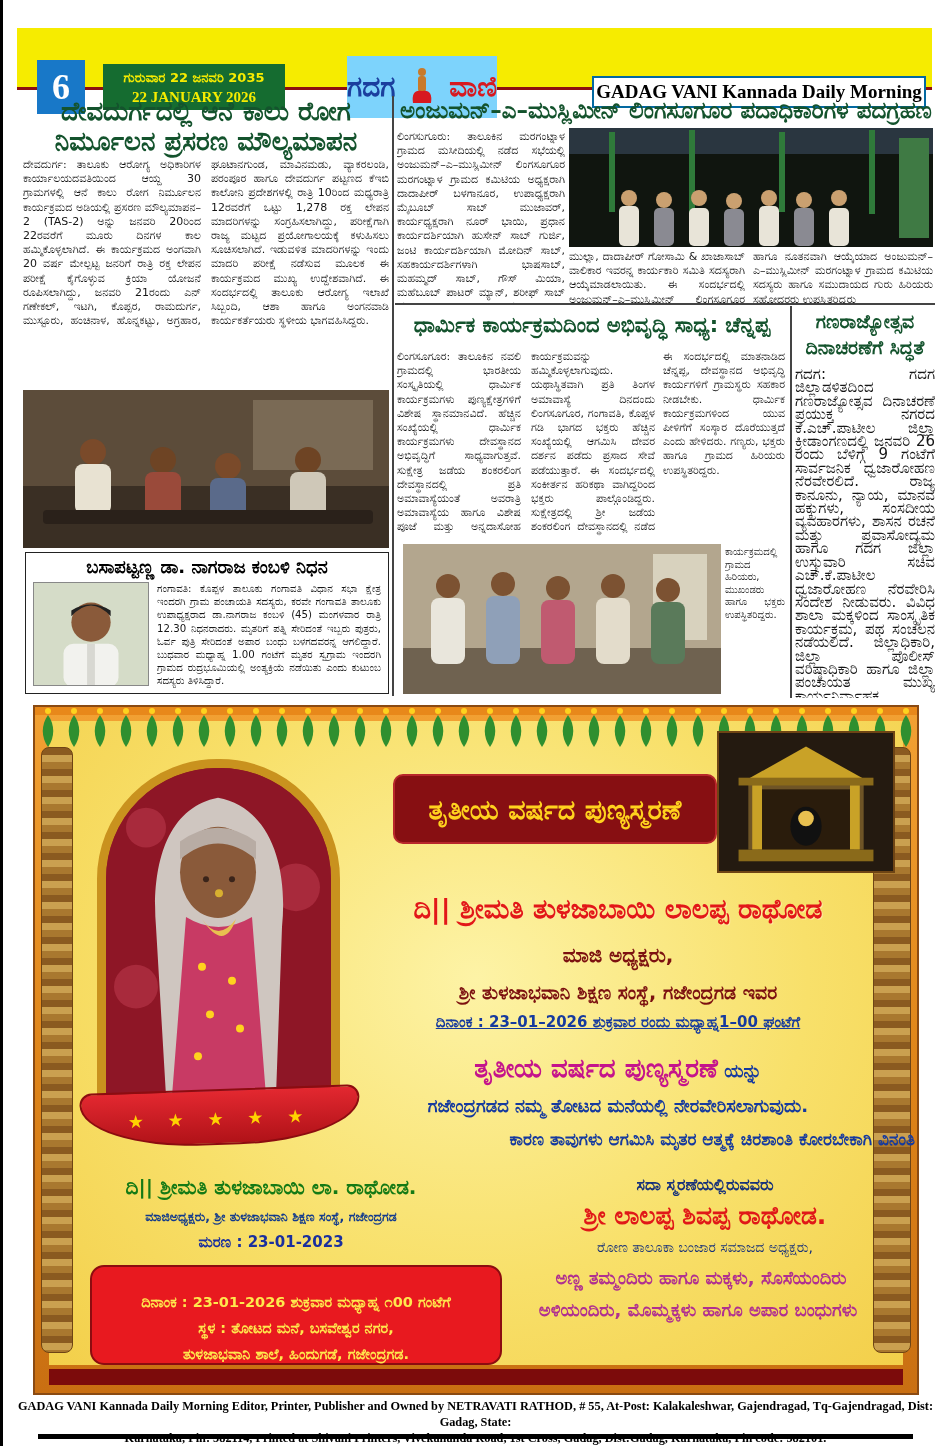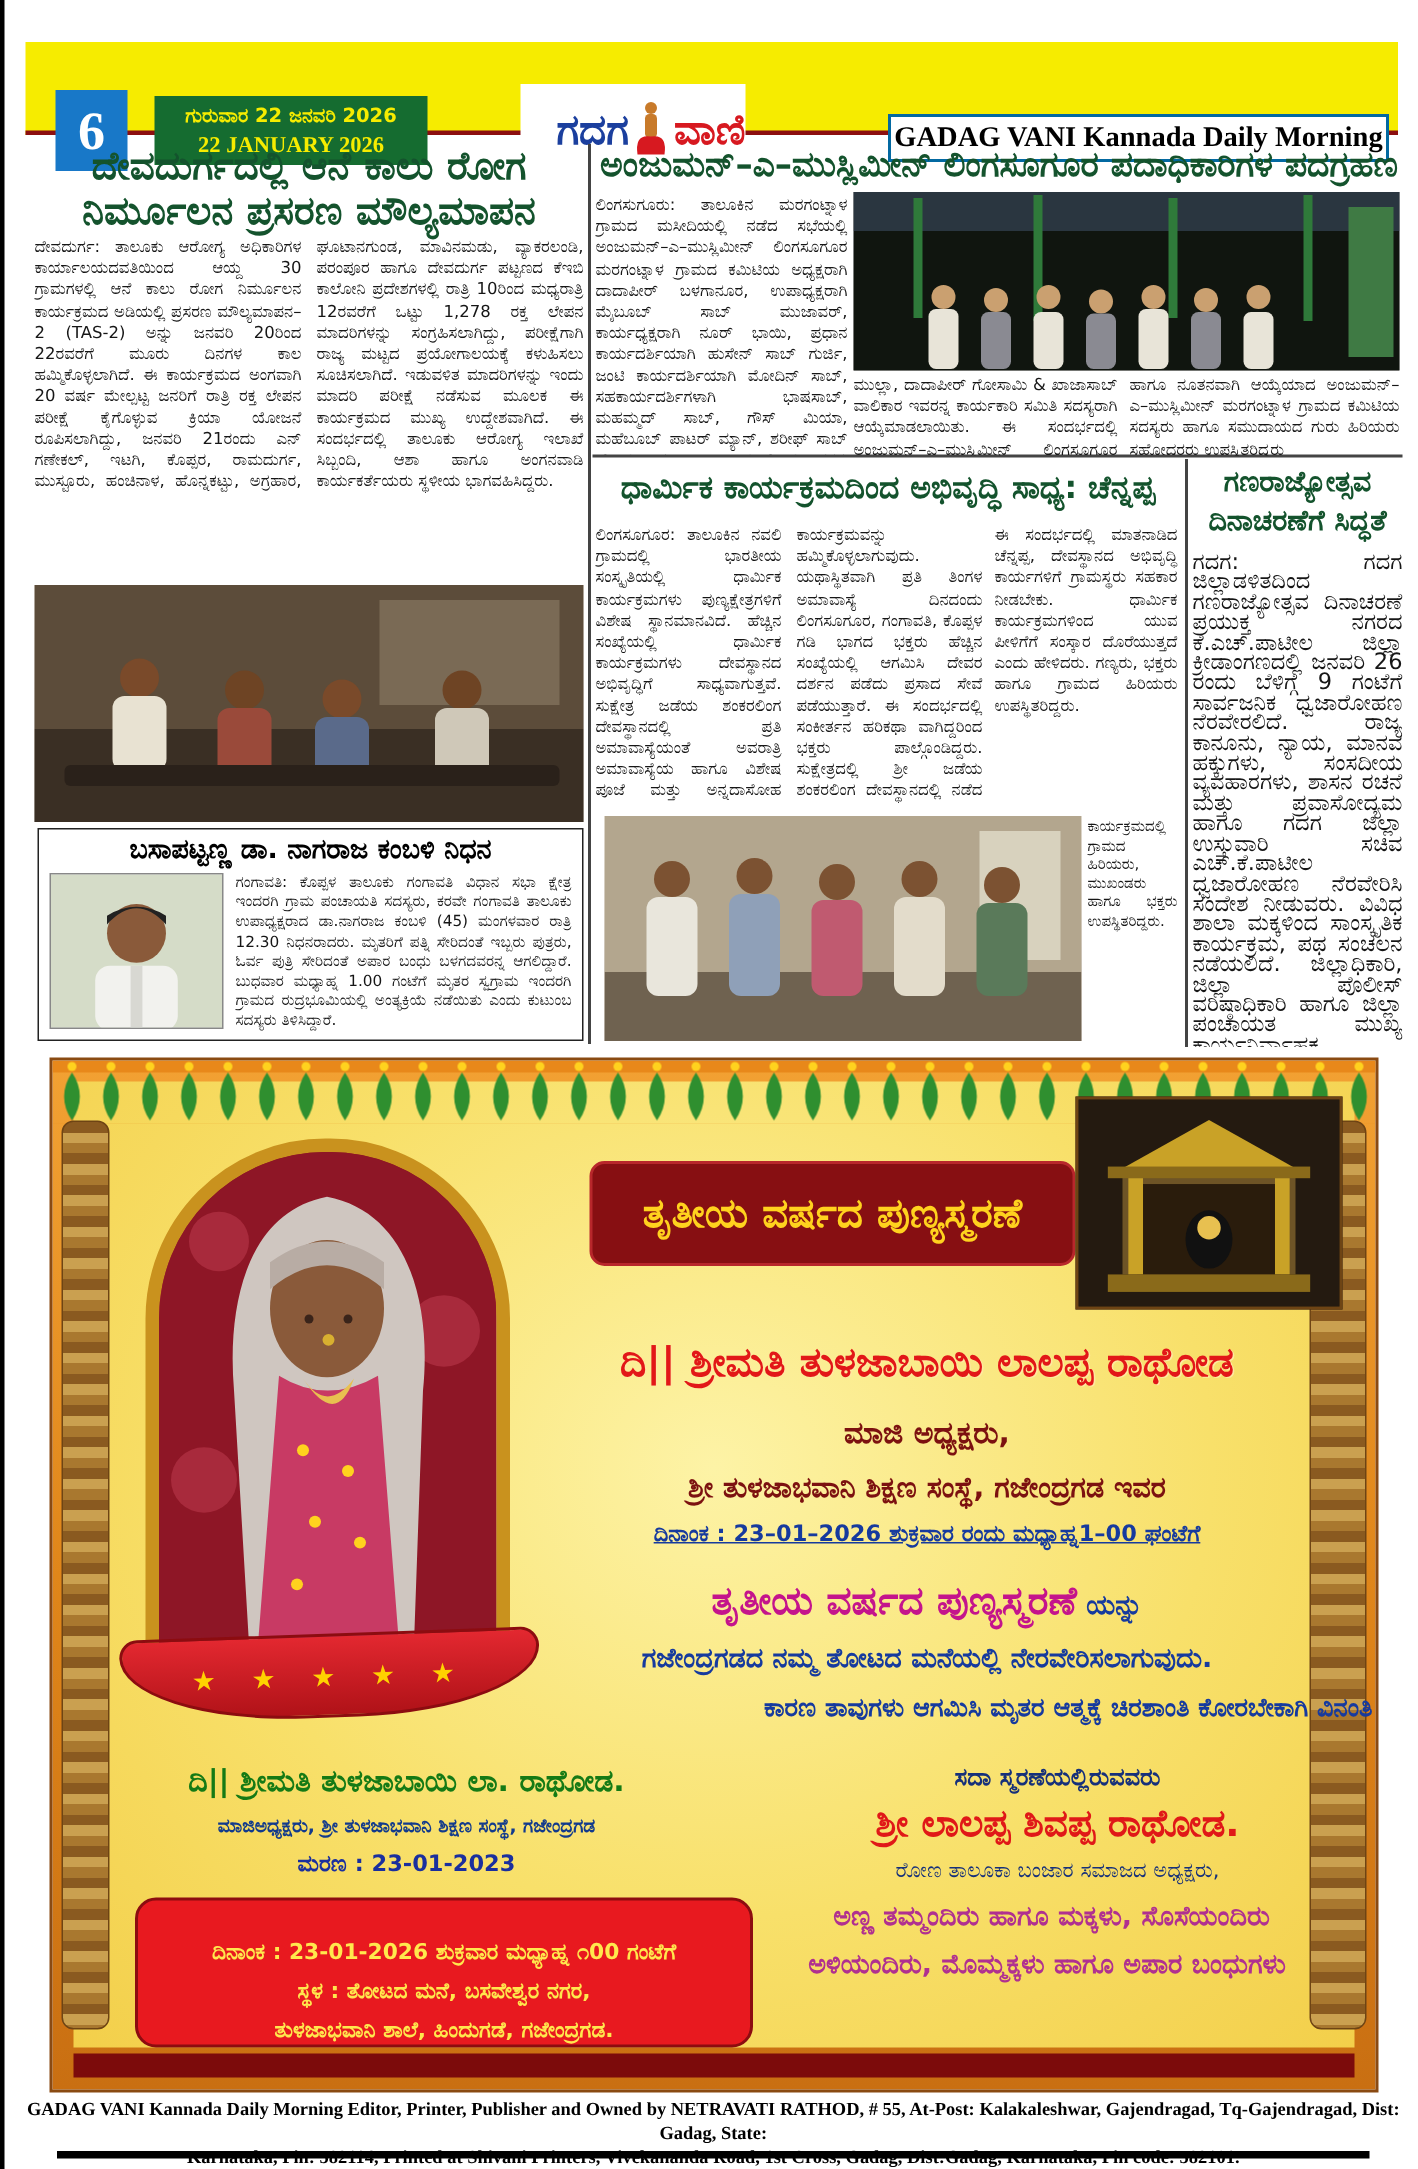--- a/index.html
+++ b/index.html
@@ -8,21 +8,21 @@
   .abs{position:absolute;box-sizing:border-box;}
 
   
   .header{left:14px;top:28px;width:915px;height:62px;background:#f6ec00;border-bottom:3px solid #8c0f10;}
   .pagenum{left:20px;top:32px;width:48px;height:54px;background:#1878c8;color:#fff;font-size:36px;
            font-weight:bold;text-align:center;line-height:54px;font-family:"Liberation Serif",serif;}
   .datebox{left:86px;top:36px;width:182px;height:46px;background:#156c30;color:#f6ec00;text-align:center;
            font-weight:bold;padding-top:5px;}
   .date-kn{font-size:13px;line-height:18px;}
   .date-en{font-size:15px;line-height:20px;font-family:"Liberation Serif",serif;}
-  .logobox{left:330px;top:28px;width:150px;height:62px;background:#ffffff;display:flex;align-items:center;justify-content:flex-end;gap:2px;}
+  .logobox{left:330px;top:28px;width:150px;height:62px;background:#7dd3fc;display:flex;align-items:center;justify-content:space-between;gap:2px;}
   .logo-kn1{color:#1b3f9e;font-size:28px;font-weight:bold;}
   .logo-kn2{color:#d71920;font-size:28px;font-weight:bold;}
   .masthead{left:575px;top:48px;width:334px;height:32px;background:#fff;border:2px solid #0369a1;color:#000;
             font-family:"Liberation Serif",serif;font-weight:bold;font-size:19px;text-align:center;line-height:28px;}
 
   
   .hl{font-weight:bold;color:#14532d;text-align:center;}
   .hl1{left:20px;top:96px;width:366px;height:58px;font-size:26px;line-height:30px;}
   .body-txt{font-size:11px;line-height:14.2px;text-align:justify;color:#161616;}
   .a1-body{left:20px;top:158px;width:366px;height:230px;column-count:2;column-gap:10px;overflow:hidden;}
@@ -108,21 +108,21 @@
   .footer-rule{left:35px;top:1434px;width:875px;height:5px;background:#000;}
 </style>
 </head>
 <body>
 
 <div class="page">
 
   <div class="abs header">
     <div class="abs pagenum">6</div>
     <div class="abs datebox">
-      <div class="date-kn">ಗುರುವಾರ 22 ಜನವರಿ 2026</div>
+      <div class="date-kn">ಗುರುವಾರ 22 ಜನವರಿ 2035</div>
       <div class="date-en">22 JANUARY 2026</div>
     </div>
     <div class="abs logobox">
       <span class="logo-kn1">ಗದಗ</span>
       <span>
         <svg width="26" height="40" viewBox="0 0 26 40">
             <circle cx="13" cy="7" r="4" fill="#c87a2a"></circle>
             <rect x="9" y="11" width="8" height="16" rx="3" fill="#c87a2a"></rect>
             <path d="M4 38 Q2 24 13 26 Q24 24 22 38 Z" fill="#d71920"></path>
           </svg>

